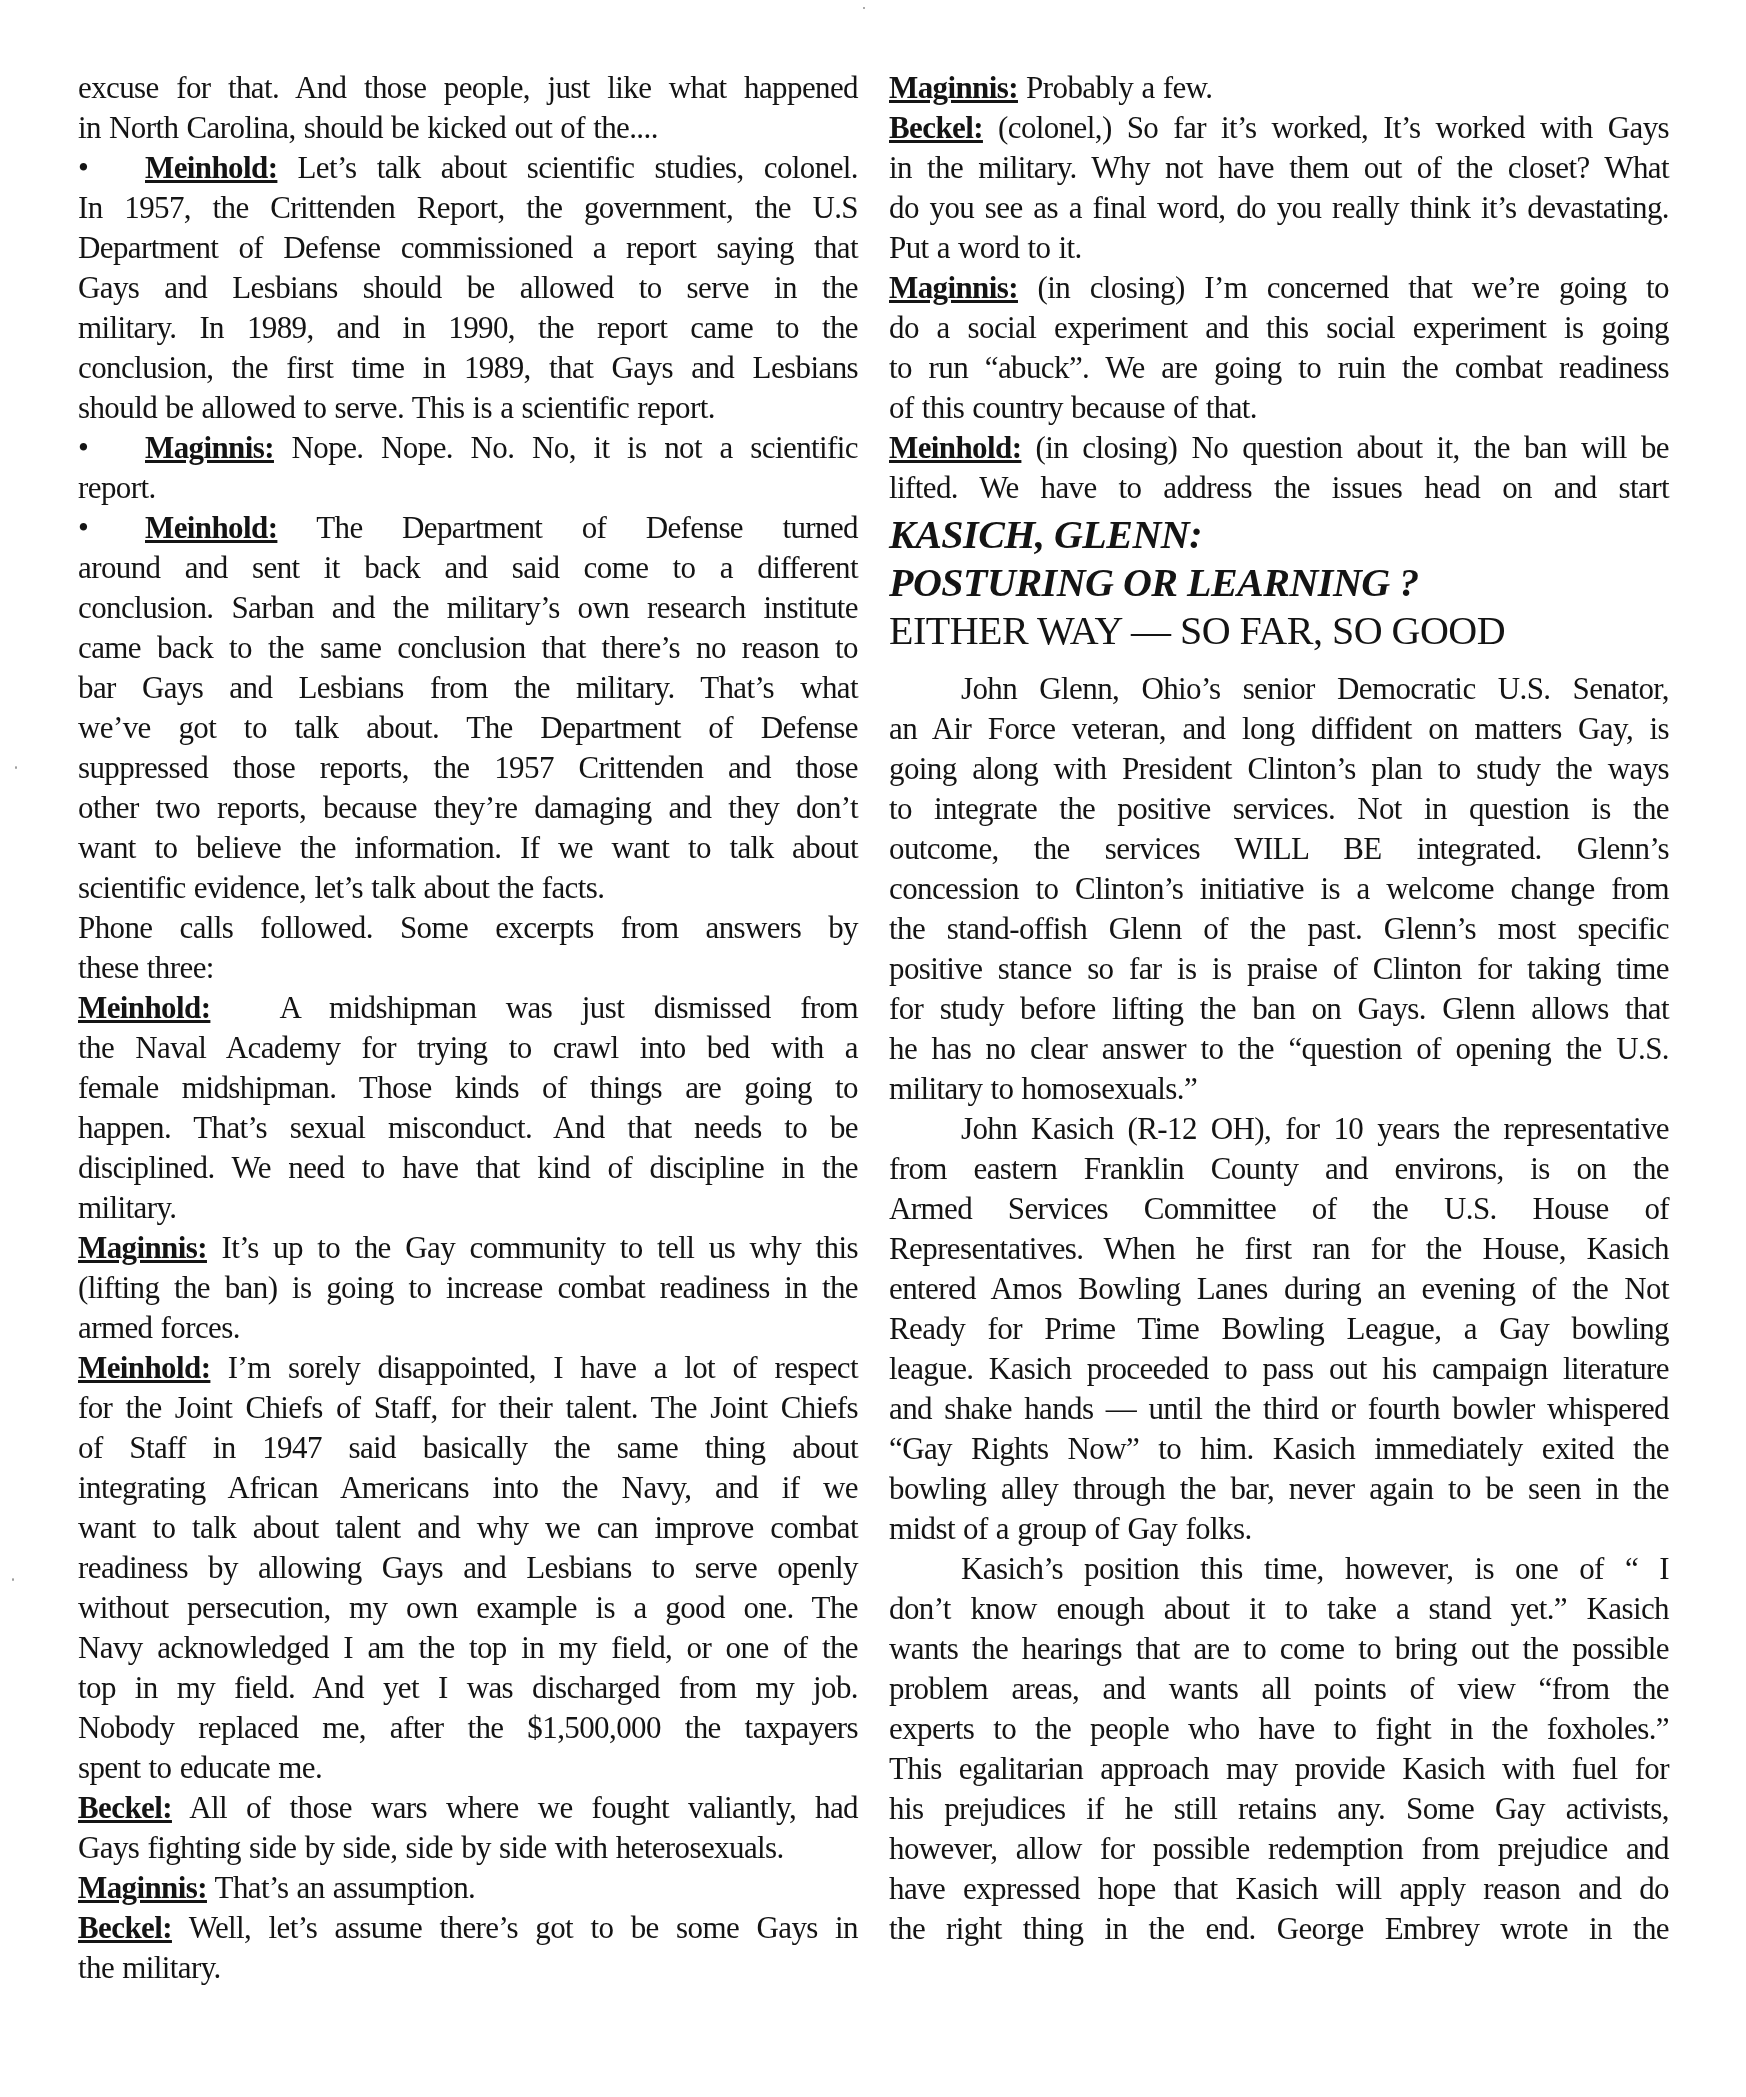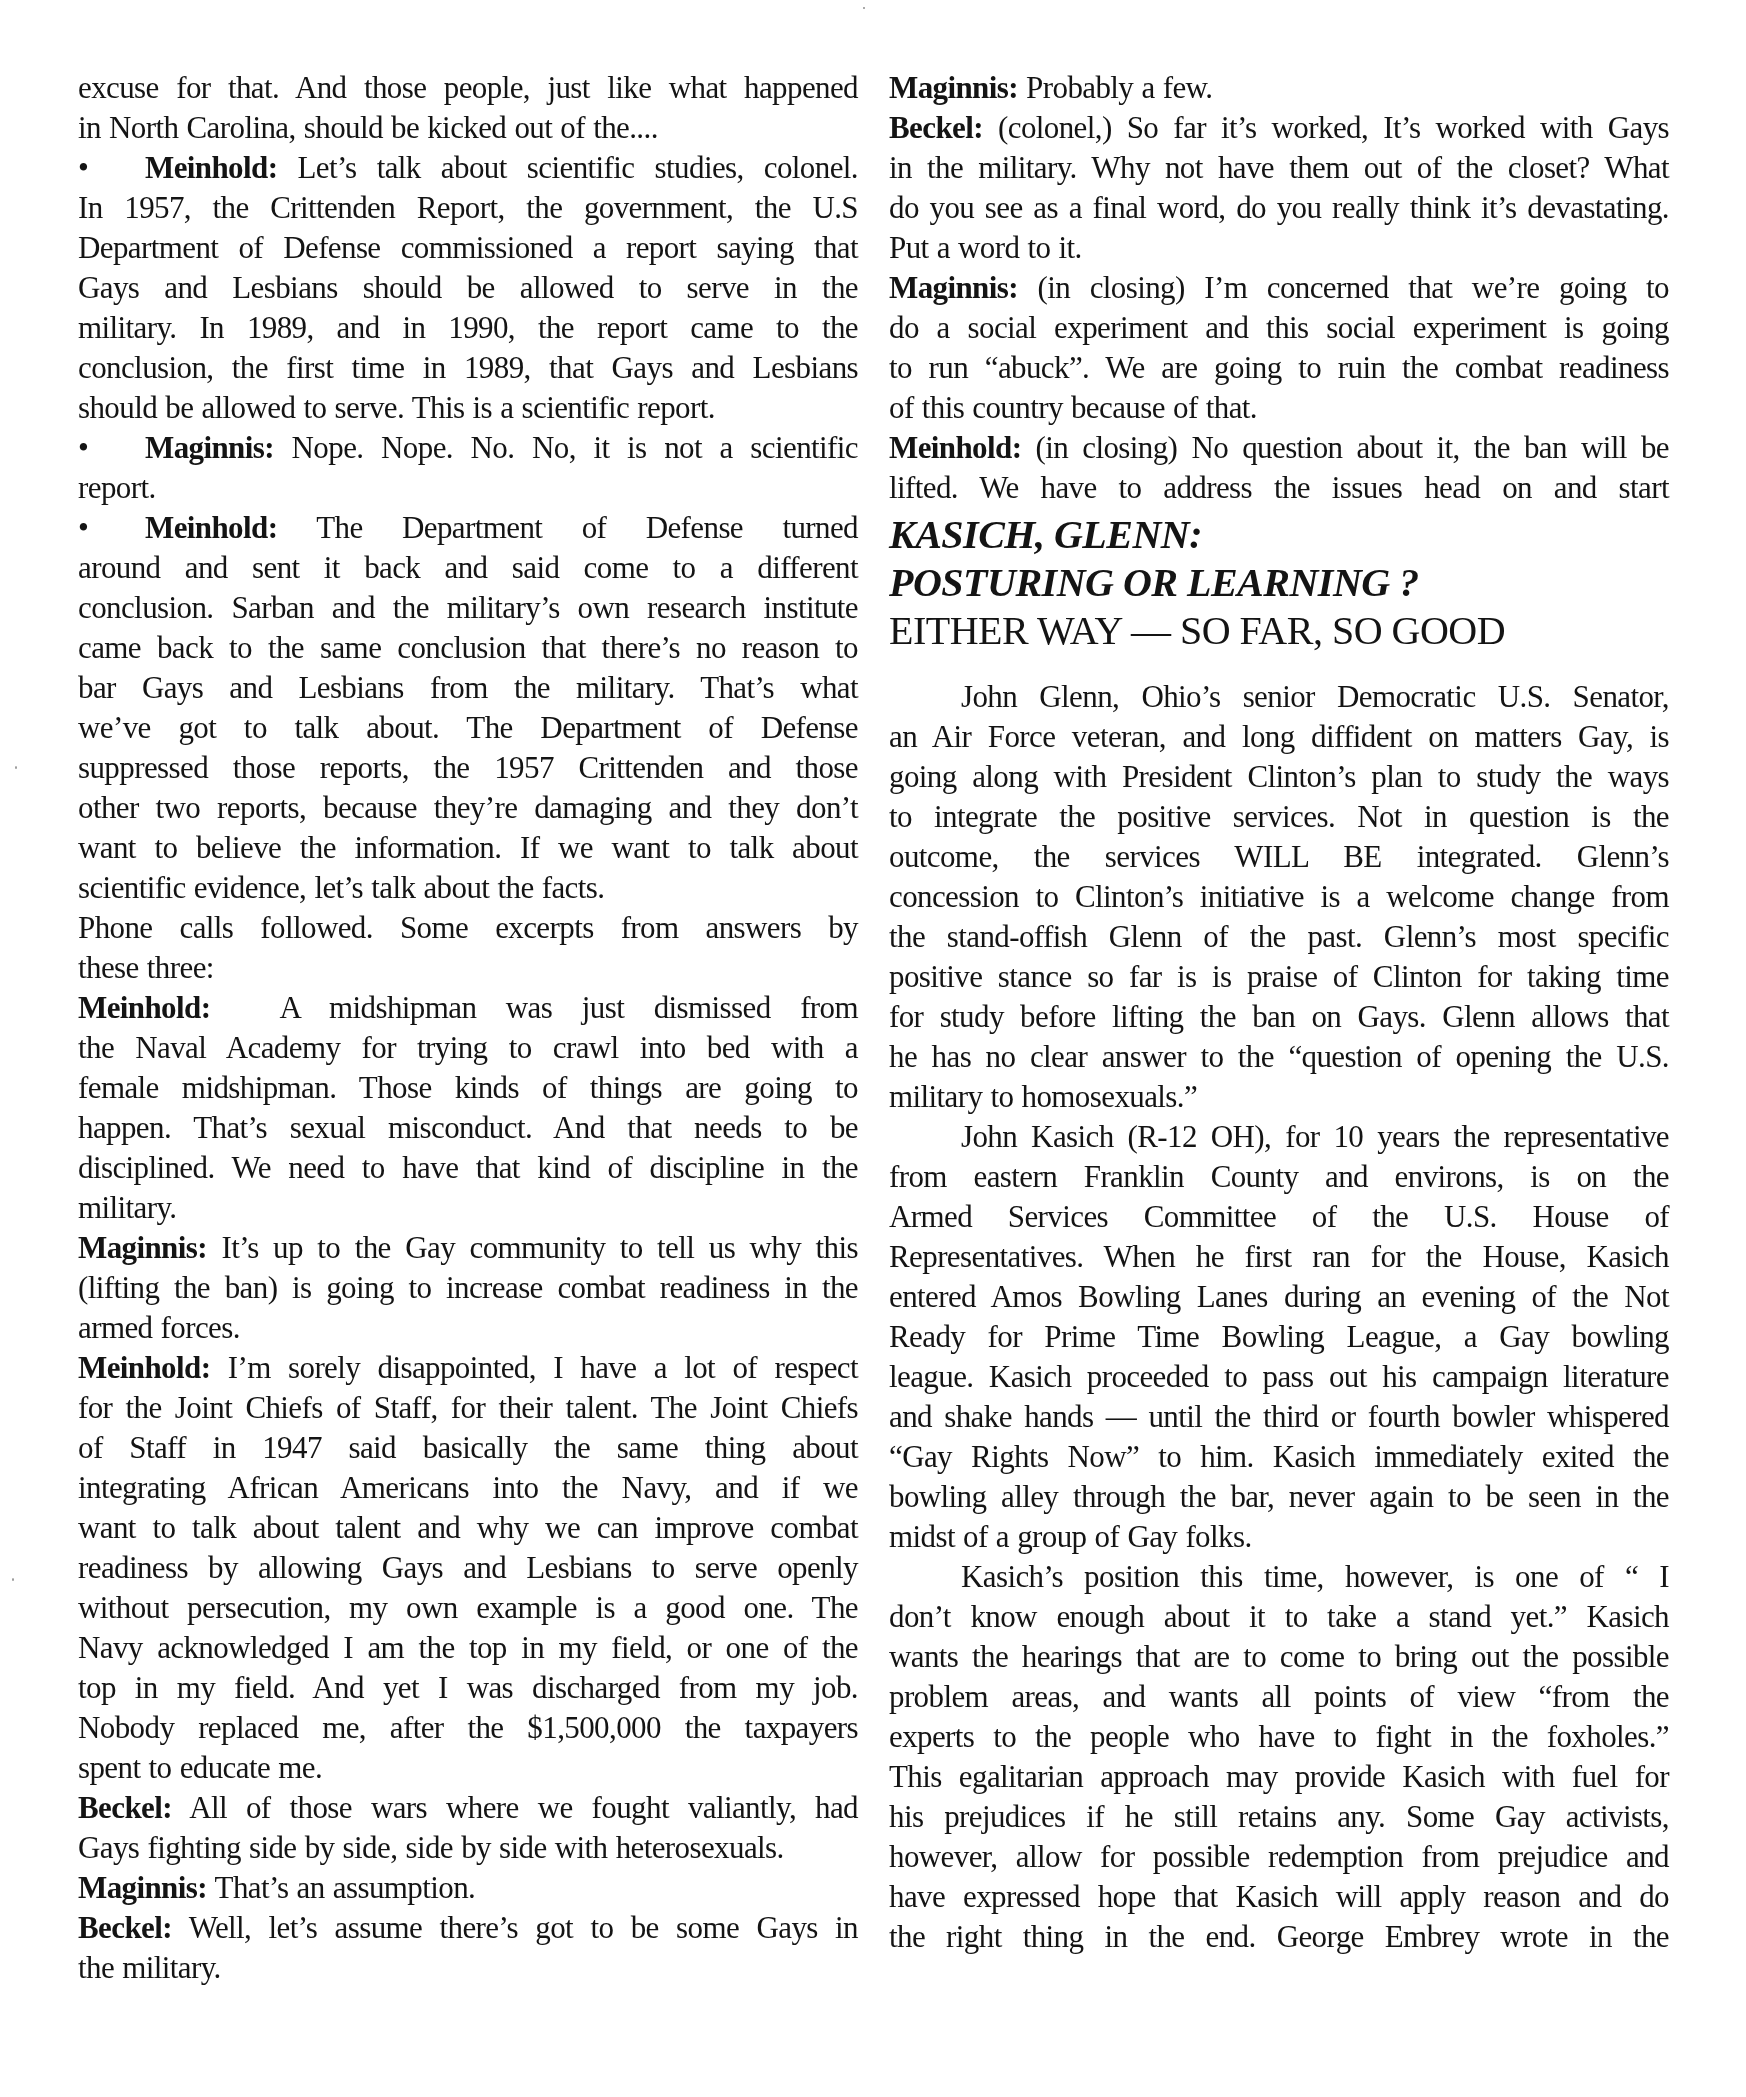--- a/index.html
+++ b/index.html
@@ -7,25 +7,25 @@
        font-family:"Liberation Serif","DejaVu Serif",serif;color:#141414;}
   .col{position:absolute;top:68px;width:780px;}
   #col-left{left:78px;}
   #col-right{left:889px;}
   .line{display:block;height:40px;line-height:40px;font-size:31px;letter-spacing:-0.6px;
         white-space:nowrap;text-align:justify;text-align-last:justify;word-spacing:1px;}
   .line.last{text-align-last:left;}
   .line.indent{padding-left:72px;}
   .line.bullet{position:relative;}
   .bullet-dot{display:inline-block;width:67px;}
-  .spk{font-weight:bold;}
+  .spk{font-weight:bold;text-decoration:underline;}
   .gap-tab{display:inline-block;width:69px;}
   .h1{display:block;font-weight:bold;font-size:40px;height:48px;line-height:48px;letter-spacing:-0.5px;white-space:nowrap;font-style:italic;}
   .h2{display:block;font-weight:normal;font-size:40px;height:48px;line-height:48px;letter-spacing:-0.5px;white-space:nowrap;}
-  .h-last{margin-bottom:22px;}
+  .h-last{margin-bottom:14px;}
   .speck{position:absolute;background:#9a9a9a;border-radius:50%;}
 </style>
 </head>
 <body>
 
 <div id="col-left" class="col">
     <div class="line"><span>excuse for that. And those people, just like what happened</span></div>
     <div class="line last"><span>in North Carolina, should be kicked out of the....</span></div>
     <div class="line bullet"><span class="bullet-dot">•</span><span class="spk">Meinhold:</span><span> Let’s talk about scientific studies, colonel.</span></div>
     <div class="line"><span>In 1957, the Crittenden Report, the government, the U.S</span></div>

